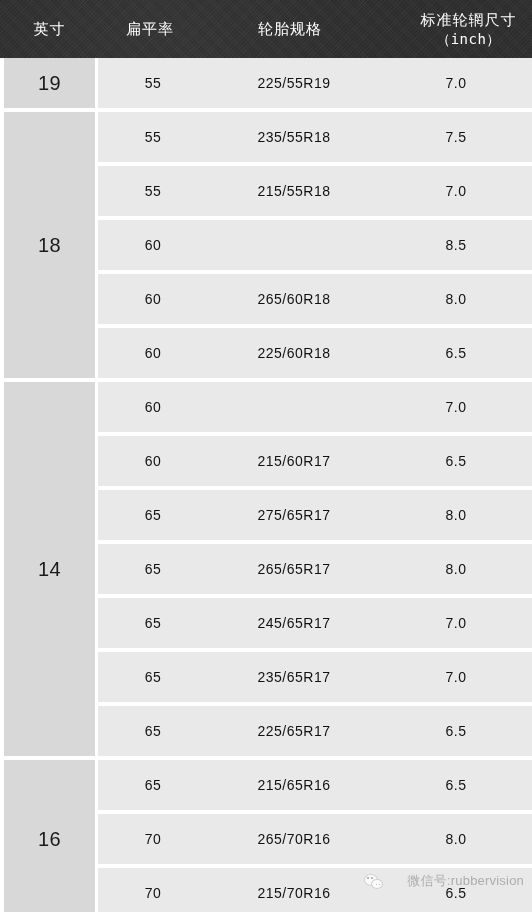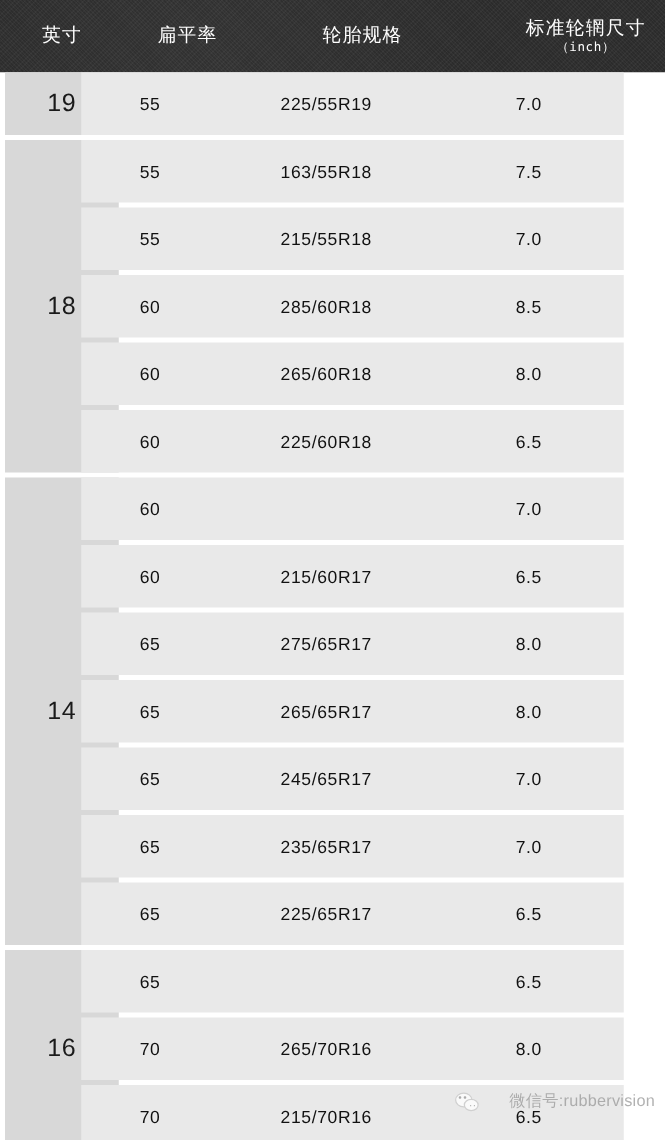--- a/index.html
+++ b/index.html
@@ -34,21 +34,21 @@
     flex-direction: column;
     align-items: center;
     justify-content: center;
     color: #ffffff;
     font-size: 15px;
     letter-spacing: 1px;
     line-height: 1.15;
     text-align: left;
   }
   .hcell .sub {
-    font-size: 10px;
+    font-size: 14px;
     letter-spacing: 0.5px;
     margin-top: 2px;
     font-family: "DejaVu Sans Mono", "Liberation Mono", monospace;
   }
 
   .h-inch  { left: 4px;   width: 91px; }
   .h-ratio { left: 95px;  width: 110px; }
   .h-spec  { left: 205px; width: 170px; }
   .h-rim   { left: 390px; width: 157px; }
 
@@ -77,21 +77,21 @@
     background: #d8d8d8;
     display: flex;
     align-items: center;
     justify-content: center;
     font-size: 20px;
     color: #1a1a1a;
     letter-spacing: 0.5px;
   }
 
   .rows {
-    margin-left: 65px;
+    margin-left: 98px;
     width: 434px;
   }
 
   .row {
     position: relative;
     height: 50px;
     background: #e9e9e9;
     display: flex;
     align-items: center;
   }
@@ -181,31 +181,30 @@
           <div class="cell c-spec">225/55R19</div>
           <div class="cell c-rim">7.0</div>
         </div>
       </div>
     </div>
     <div class="group">
       <div class="inch-cell">18</div>
       <div class="rows">
         <div class="row">
           <div class="cell c-ratio">55</div>
-          <div class="cell c-spec">163/55R18</div>
+          <div class="cell c-spec">235/55R18</div>
           <div class="cell c-rim">7.5</div>
         </div>
         <div class="row">
           <div class="cell c-ratio">55</div>
           <div class="cell c-spec">215/55R18</div>
           <div class="cell c-rim">7.0</div>
         </div>
         <div class="row">
           <div class="cell c-ratio">60</div>
-          <div class="cell c-spec">285/60R18</div>
           <div class="cell c-rim">8.5</div>
         </div>
         <div class="row">
           <div class="cell c-ratio">60</div>
           <div class="cell c-spec">265/60R18</div>
           <div class="cell c-rim">8.0</div>
         </div>
         <div class="row">
           <div class="cell c-ratio">60</div>
           <div class="cell c-spec">225/60R18</div>
@@ -250,20 +249,21 @@
           <div class="cell c-spec">225/65R17</div>
           <div class="cell c-rim">6.5</div>
         </div>
       </div>
     </div>
     <div class="group">
       <div class="inch-cell">16</div>
       <div class="rows">
         <div class="row">
           <div class="cell c-ratio">65</div>
+          <div class="cell c-spec">215/65R16</div>
           <div class="cell c-rim">6.5</div>
         </div>
         <div class="row">
           <div class="cell c-ratio">70</div>
           <div class="cell c-spec">265/70R16</div>
           <div class="cell c-rim">8.0</div>
         </div>
         <div class="row">
           <div class="cell c-ratio">70</div>
           <div class="cell c-spec">215/70R16</div>

